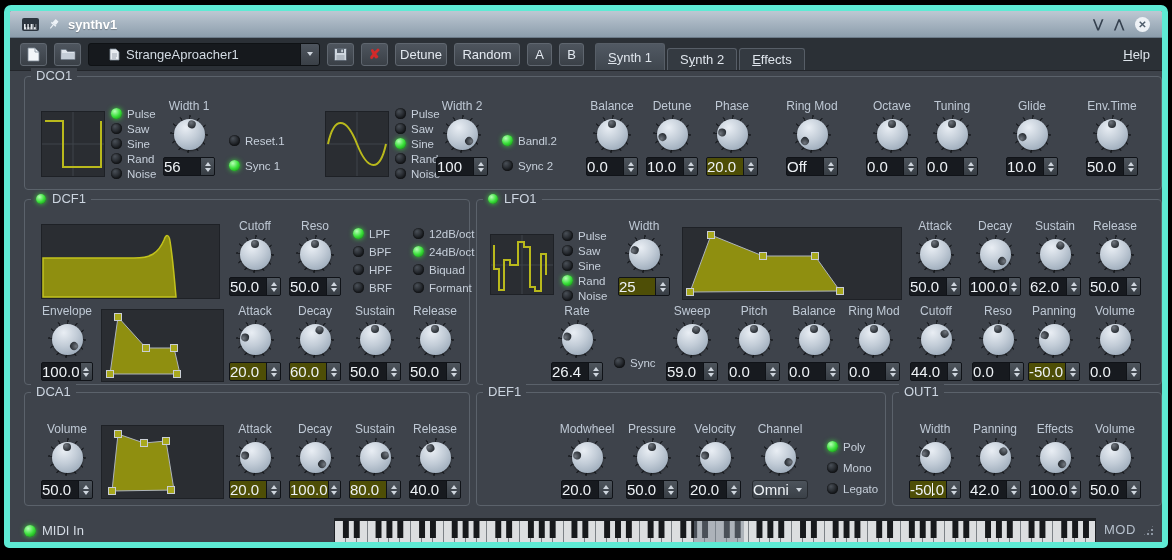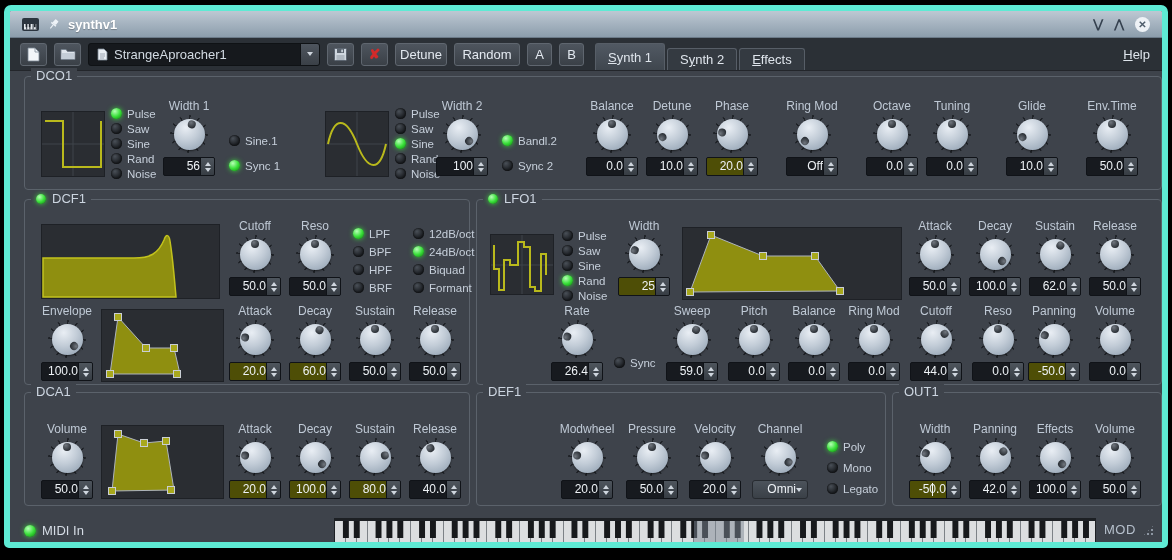--- a/index.html
+++ b/index.html
@@ -15,21 +15,21 @@
   .wc{color:#35414f;font-size:12px;font-weight:bold;line-height:1;}
   .wc-close{width:15px;height:15px;border-radius:50%;background:#eef2f6;color:#4e5c6b;font-size:10px;
     display:flex;align-items:center;justify-content:center;font-weight:bold;}
   
   .toolbar{height:32px;background:#2b3036;display:flex;align-items:center;padding:0 12px 0 10px;gap:7px;
     border-bottom:1px solid #23262b;}
   .btn{background:linear-gradient(#4e555e,#3a4047);border:1px solid #5f666f;border-radius:3px;
     color:#e3e9f0;font-size:13px;height:23px;padding:0 10px;display:flex;align-items:center;justify-content:center;box-sizing:border-box;}
   .iconbtn{width:27px;padding:0;}
   .preset{width:232px;height:23px;background:#16191d;border:1px solid #0f1215;border-radius:3px;
-    display:flex;align-items:center;color:#d3dbe3;font-size:13px;padding-left:8px;gap:6px;box-sizing:border-box;overflow:hidden;}
+    display:flex;align-items:center;color:#d3dbe3;font-size:13px;padding-left:20px;gap:6px;box-sizing:border-box;overflow:hidden;}
   .preset .ptext{flex:1;}
   .preset .parrow{width:18px;align-self:stretch;background:linear-gradient(#4e555e,#3a4047);
     border-left:1px solid #0f1215;display:flex;align-items:center;justify-content:center;}
   .tdn{width:0;height:0;border-left:3.5px solid transparent;border-right:3.5px solid transparent;border-top:4px solid #cfd6de;}
   .tup{width:0;height:0;border-left:3.5px solid transparent;border-right:3.5px solid transparent;border-bottom:4px solid #cfd6de;}
   .tabs{display:flex;align-items:flex-end;height:32px;margin-left:4px;}
   .tab{height:22px;padding:0 12px;background:#343a41;border:1px solid #575e67;border-bottom:none;
     border-radius:3px 3px 0 0;color:#dfe5ec;font-size:13px;display:flex;align-items:center;margin-right:2px;box-sizing:border-box;}
   .tab.active{height:27px;background:linear-gradient(#515963,#3f464e);}
   .help{margin-left:auto;color:#dfe5ec;font-size:13px;}
@@ -43,21 +43,21 @@
   .klabel{height:14px;font-size:12px;color:#bfc9d5;margin-bottom:2px;white-space:nowrap;}
   .kwrap{width:38px;height:38px;position:relative;margin-bottom:4px;border-radius:50%;
     background:repeating-conic-gradient(rgba(10,12,15,.6) 0deg 5deg,transparent 5deg 30deg);}
   .kface{position:absolute;inset:3.5px;border-radius:50%;
     background:radial-gradient(circle at 38% 28%,#e9eef4,#c2ccd7 45%,#9fadbc 80%,#8997a7);
     box-shadow:0 1px 2px rgba(0,0,0,.55);}
   .kdot{position:absolute;left:calc(50% - 4px);top:calc(50% - 4px);width:8px;height:8px;border-radius:50%;
     background:radial-gradient(circle at 35% 30%,#70767e,#2d3238 70%);}
   .kspin{height:19px;width:52px;background:#171a1f;border:1px solid #101318;border-radius:2px;
     display:flex;box-sizing:border-box;overflow:hidden;}
-  .kval{flex:1;color:#eef2f6;font-size:12px;line-height:17px;text-align:right;}
+  .kval{flex:1;color:#eef2f6;font-size:15px;line-height:17px;text-align:left;}
   .kval.hl{background:#4e4e06;}
   .kval.edit{position:relative;}
   .caret{position:absolute;left:62%;top:2px;width:1px;height:13px;background:#f5f8fa;}
   .karr{width:13px;background:linear-gradient(#4e555d,#373d44);border-left:1px solid #101318;
     display:flex;flex-direction:column;align-items:center;justify-content:center;gap:2px;}
   .kspin.combo{background:linear-gradient(#4c535b,#3a4047);border:1px solid #272b30;border-radius:3px;align-items:center;width:56px;}
   .kspin.combo .kval{line-height:17px;}
   .kspin.combo .cdn{margin-right:5px;width:0;height:0;border-left:3.5px solid transparent;border-right:3.5px solid transparent;border-top:4px solid #cfd6de;}
   
   .led{width:11px;height:11px;border-radius:50%;flex:0 0 auto;
@@ -217,21 +217,21 @@
           <div class="kspin">
             <span class="kval">56</span>
             <span class="karr">
               <span class="tup"></span>
               <span class="tdn"></span>
             </span>
           </div>
         </div>
     <div class="ledrow" style="left:204px;top:57px">
           <span class="led"></span>
-          <span class="rlabel">Sine.1</span>
+          <span class="rlabel">Reset.1</span>
         </div>
     <div class="ledrow" style="left:204px;top:82px">
           <span class="led on"></span>
           <span class="rlabel">Sync 1</span>
         </div>
     <svg class="scope" style="left:300px;top:34px" width="62" height="64" viewBox="0 0 62 64">
       <path class="grid" d="M31 0V64M0 32H62"></path>
       <path class="wave" d="M2 32C8 4 20 4 31 32C42 60 54 60 60 32"></path>
     </svg>
     <div class="rstack" style="left:370px;top:30px">

